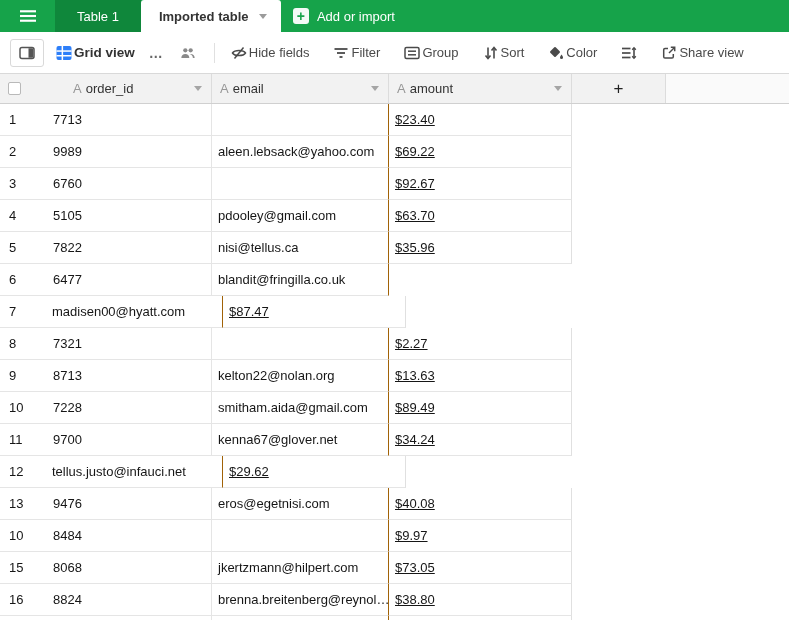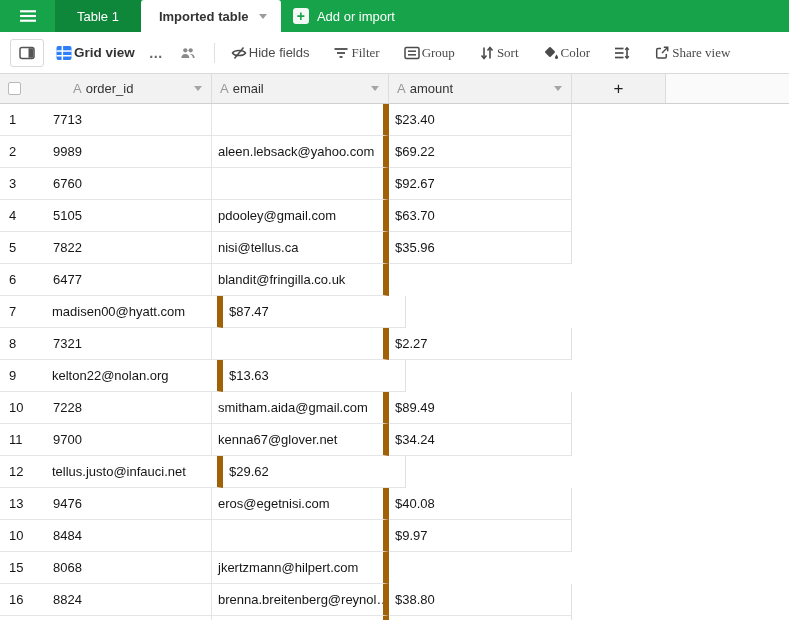--- a/index.html
+++ b/index.html
@@ -38,21 +38,21 @@
   }
   .tb-toggle {
     width:34px; height:28px; border:1px solid #d9d9d9; border-radius:3px;
     display:flex; align-items:center; justify-content:center; cursor:pointer; margin-right:12px;
   }
   .tb-item { display:flex; align-items:center; gap:2px; color:#4a4a4a; font-size:13px; font-weight:500; cursor:pointer; white-space:nowrap; }
   .view-name { color:#333; font-weight:700; font-size:13.5px; }
   .more-dots { color:#666; font-weight:700; font-size:14px; letter-spacing:1px; margin-left:14px; cursor:pointer; }
   .people { margin-left:16px; cursor:pointer; display:flex; align-items:center; }
   .tb-divider { width:1px; height:20px; background:#e0e0e0; margin:0 16px 0 18px; }
-  .tb-gap { margin-left:24px;font-family:Liberation Serif, serif; }
+  .tb-gap { margin-left:24px; }
   .icon16 { width:16px; height:16px; display:block; }
 
   
   .grid-header {
     position:absolute; top:74px; left:0; height:30px; width:789px;
     display:flex; background:#f2f2f2; border-bottom:1px solid #d0d0d0;
   }
   .hcell { display:flex; align-items:center; position:relative; font-size:13px; color:#333; }
   .h-check { width:46px; }
   .h-check .cb { margin-left:8px; }
@@ -68,22 +68,22 @@
   
   .rows { position:absolute; top:104px; left:0; width:789px; }
   .row { display:flex; height:32px; background:transparent; }
   .row .cell {
     background:#fff; display:flex; align-items:center; font-size:13px; color:#161616;
     border-bottom:1px solid #e5e5e5; white-space:nowrap; overflow:hidden;
   }
   .c-num { width:46px; background:transparent !important; border-bottom:1px solid #e5e5e5;
            font-size:11px; color:#8a8a8a; padding-left:9px; }
   .c-order { width:166px; padding-left:7px; border-right:1px solid #e5e5e5; }
-  .c-email { width:177px; padding-left:6px; border-right:6px solid #a16207; text-overflow:ellipsis; }
-  .c-amount { width:183px; padding-left:6px; border-right:1px solid #e0e0e0; }
+  .c-email { width:177px; padding-left:6px; border-right:1px solid #a16207; text-overflow:ellipsis; }
+  .c-amount { width:183px; padding-left:6px; border-right:1px solid #e0e0e0;text-decoration:underline; }
   .row-partial { height:4px; overflow:hidden; }
   .row-partial .cell { height:32px; border-bottom:none; }
 </style>
 </head>
 <body>
 
 <div class="app">
 
   <div class="topbar">
     <div class="hamburger">
@@ -269,20 +269,21 @@
         <div class="cell c-amount">$87.47</div>
       </div>
       <div class="row">
         <div class="cell c-num">8</div>
         <div class="cell c-order">7321</div>
         <div class="cell c-email"></div>
         <div class="cell c-amount">$2.27</div>
       </div>
       <div class="row">
         <div class="cell c-num">9</div>
+        <div class="cell c-order">8713</div>
         <div class="cell c-email">kelton22@nolan.org</div>
         <div class="cell c-amount">$13.63</div>
       </div>
       <div class="row">
         <div class="cell c-num">10</div>
         <div class="cell c-order">7228</div>
         <div class="cell c-email">smitham.aida@gmail.com</div>
         <div class="cell c-amount">$89.49</div>
       </div>
       <div class="row">
@@ -305,20 +306,21 @@
       <div class="row">
         <div class="cell c-num">10</div>
         <div class="cell c-order">8484</div>
         <div class="cell c-email"></div>
         <div class="cell c-amount">$9.97</div>
       </div>
       <div class="row">
         <div class="cell c-num">15</div>
         <div class="cell c-order">8068</div>
         <div class="cell c-email">jkertzmann@hilpert.com</div>
+        <div class="cell c-amount">$73.05</div>
       </div>
       <div class="row">
         <div class="cell c-num">16</div>
         <div class="cell c-order">8824</div>
         <div class="cell c-email">brenna.breitenberg@reynol…</div>
         <div class="cell c-amount">$38.80</div>
       </div>
       <div class="row row-partial">
         <div class="cell c-num"></div>
         <div class="cell c-order"></div>

